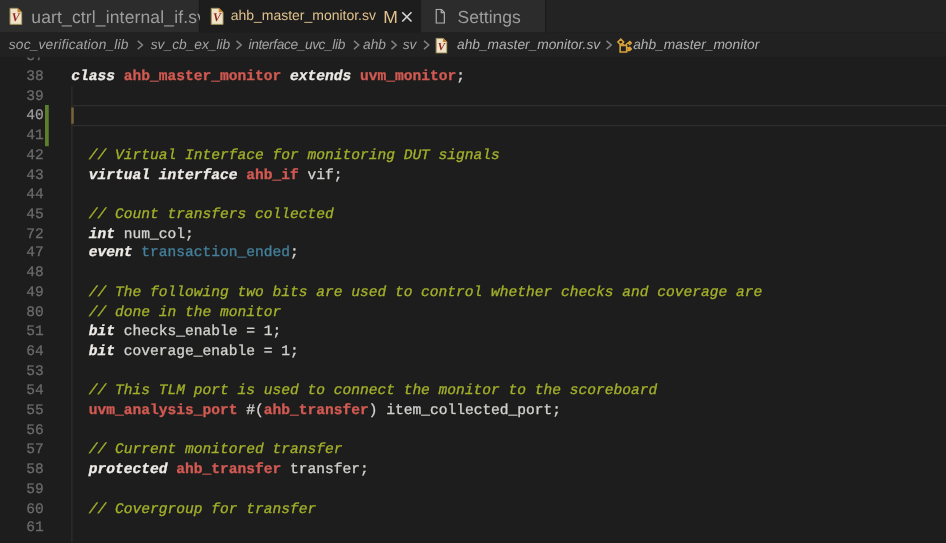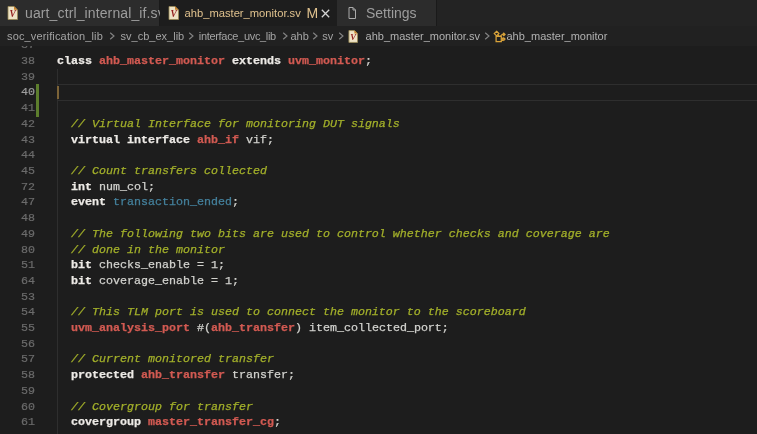--- a/index.html
+++ b/index.html
@@ -12,34 +12,34 @@
 .tab { position:absolute; top:0; height:26px; }
 #tab1 { left:0; width:160px; background:#2c2c2c; border-right:1px solid #1a1a1a; }
 #tab2 { left:160px; width:177px; background:#1d1d1d; }
 #tab3 { left:337px; width:100px; background:#2c2c2c; border-right:1px solid #1a1a1a;padding-left:20px; }
 .tablabel { position:absolute; top:0; line-height:26px; font-size:14px; color:#9d9d9d; white-space:nowrap; }
 .ticon { position:absolute; }
 
 
 #crumbs { position:absolute; left:0; top:26px; width:757px; height:20px; background:#212121;
   font-size:11px; color:#a4a4a4; }
-#crumbs .seg { position:absolute; top:0; line-height:20px; white-space:nowrap; }
+#crumbs .seg { position:absolute; top:0; line-height:20px; white-space:nowrap;font-style:italic; }
 #crumbs svg.chev { position:absolute; top:5px; }
 #crumbs svg.fic { position:absolute; top:4px; }
 #crumbs svg.cic { position:absolute; top:3.5px; }
 
 
 #editor { position:absolute; left:0; top:46px; width:757px; height:388px; overflow:hidden; background:#1d1d1d; }
 .row { position:absolute; left:0; width:757px; height:15.705px; }
 .ln { position:absolute; left:0; top:0.8px; width:35px; -webkit-text-stroke:0.2px; text-align:right; color:#6b6b6b;
   font-family:"Liberation Mono",monospace; font-size:11.667px; line-height:15.67px; }
 .lnb { color:#9e9e9e; }
 .code { position:absolute; left:57.1px; top:0.8px; white-space:pre; -webkit-text-stroke:0.25px;
   font-family:"Liberation Mono",monospace; font-size:11.667px; line-height:15.67px; color:#d2d2ce; }
-.k { color:#edeae6; font-weight:bold; }
+.k { color:#edeae6; font-weight:bold;font-style:italic; }
 .t { color:#d25a52; font-weight:bold; }
 .c { color:#a3b02a; font-style:italic; }
 .e { color:#44809c; }
 
 #indentguide { position:absolute; left:57px; width:1px; background:#2e2e2e; }
 #gitbar { position:absolute; left:36px; width:3px; background:#5d7e2d; }
 #curline { position:absolute; left:56.5px; right:0; border-top:1px solid #2e2e2e; border-bottom:1px solid #2e2e2e; background:transparent; }
 #cursor { position:absolute; left:57px; width:1.5px; background:#7c6337; }
 </style>
 </head>
@@ -213,21 +213,20 @@
         <div class="row" style="top:337.06px">
           <span class="ln">59</span>
           <span class="code"></span>
         </div>
         <div class="row" style="top:352.765px">
           <span class="ln">60</span>
           <span class="code">  <span class="c">// Covergroup for transfer</span></span>
         </div>
         <div class="row" style="top:368.47px">
           <span class="ln">61</span>
-          <span class="code">  <span class="k">covergroup</span> <span class="t">master_transfer_cg</span>;</span>
         </div>
         <div class="row" style="top:384.175px">
           <span class="ln"></span>
           <span class="code"></span>
         </div>
       </div>
   </div>
 </div>
 
 </body></html>

